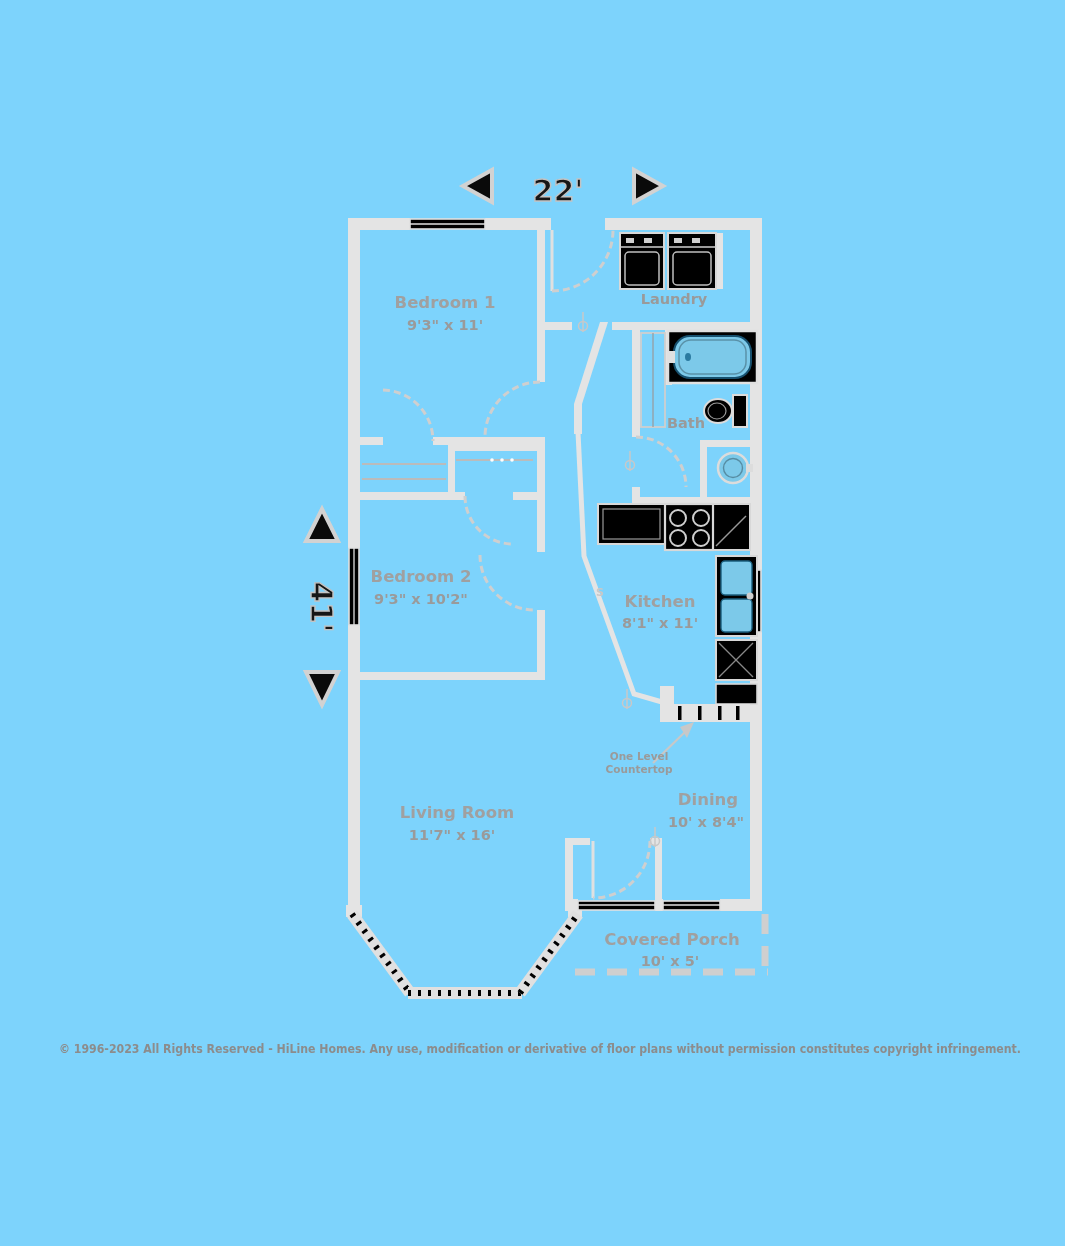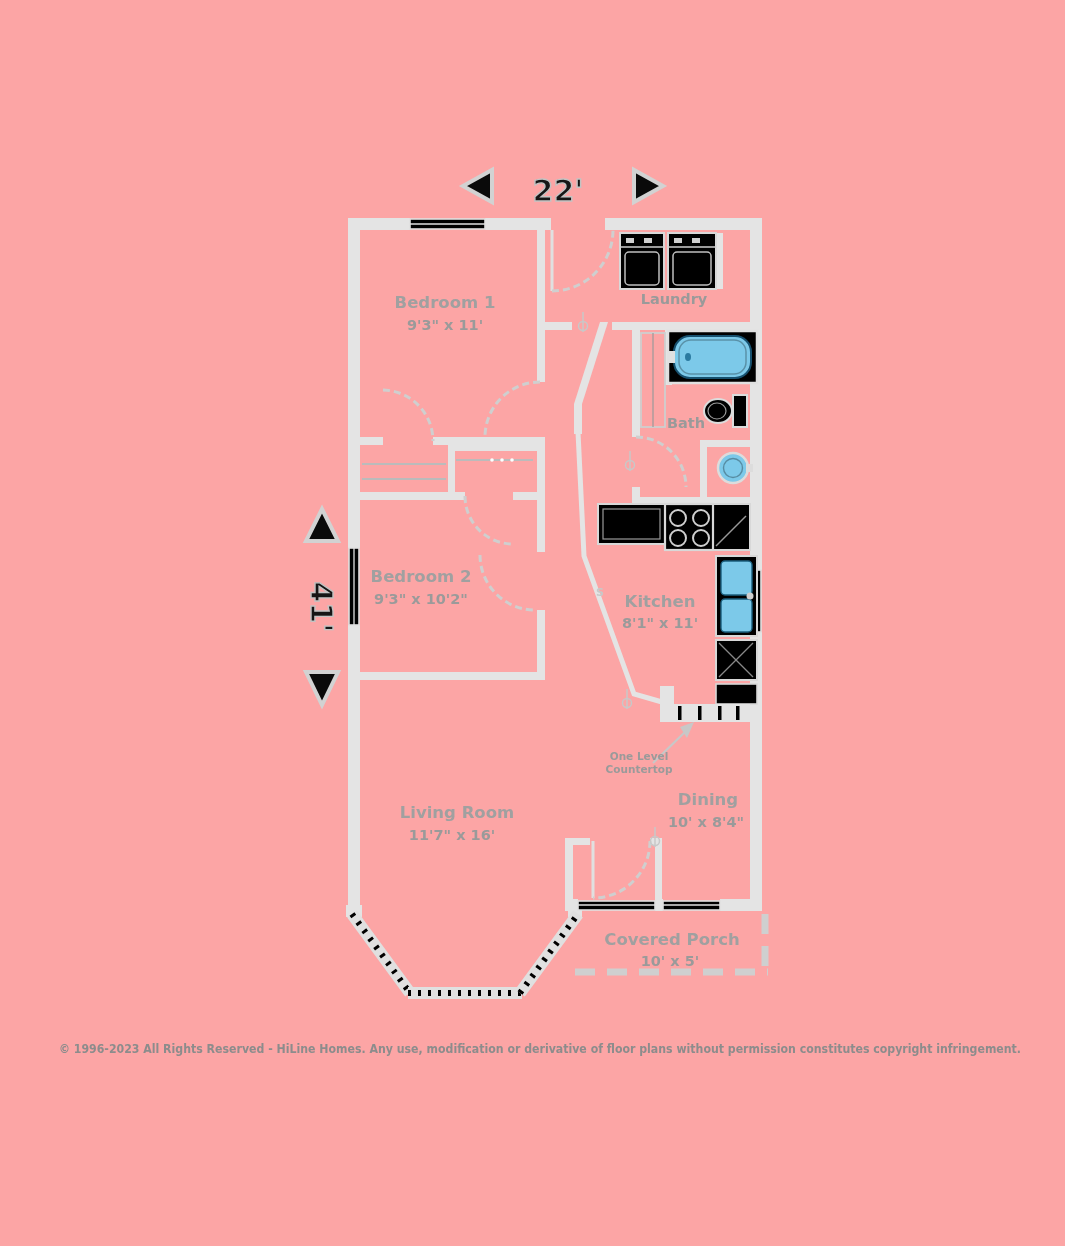--- a/index.html
+++ b/index.html
@@ -1,16 +1,16 @@
 <!DOCTYPE html>
 <html><head>
 <meta charset="utf-8">
 <style>
   html,body{margin:0;padding:0;background:#000;}
-  .stage{position:relative;width:1065px;height:1246px;background:#fca5a5;overflow:hidden;
+  .stage{position:relative;width:1065px;height:1246px;background:#7dd3fc;overflow:hidden;
          font-family:"DejaVu Sans", sans-serif;text-decoration:underline;}
   svg{position:absolute;left:0;top:0;}
   text{font-family:"DejaVu Sans", sans-serif;}
   .room-name{font-size:16.5px;font-weight:bold;fill:#a0a0a0;text-anchor:middle;}
   .room-dims{font-size:14.5px;font-weight:bold;fill:#9a9a9a;text-anchor:middle;}
   .small-note{font-size:10.5px;font-weight:bold;fill:#9a9a9a;text-anchor:middle;}
   .dim-label{font-size:30px;font-weight:bold;fill:#161616;stroke:#c3c3c3;stroke-width:1.4;text-anchor:middle;}
   .copyright{font-size:12px;font-weight:bold;fill:#8c8c8c;text-anchor:middle;}
   .wall{fill:#e4e4e4;}
   .fixline{stroke:#d8d8d8;stroke-width:2;fill:#000;}

